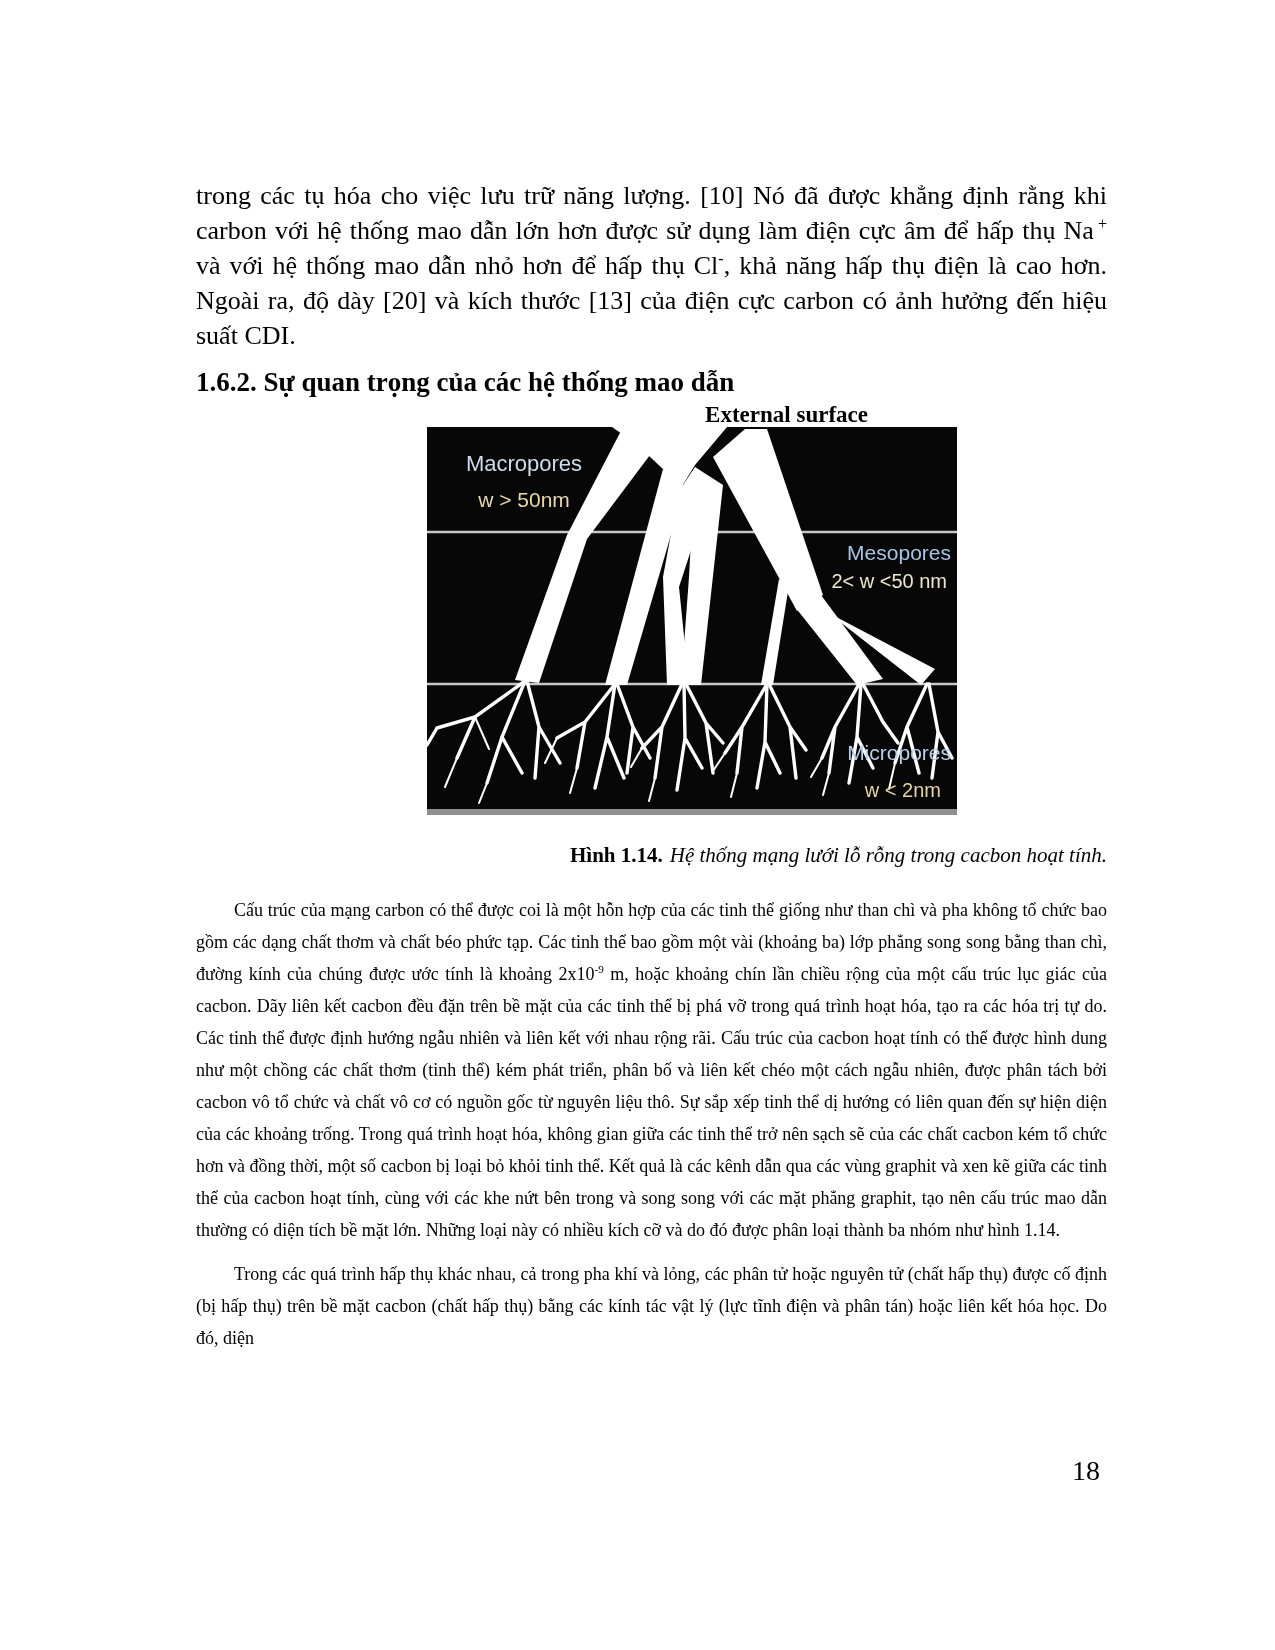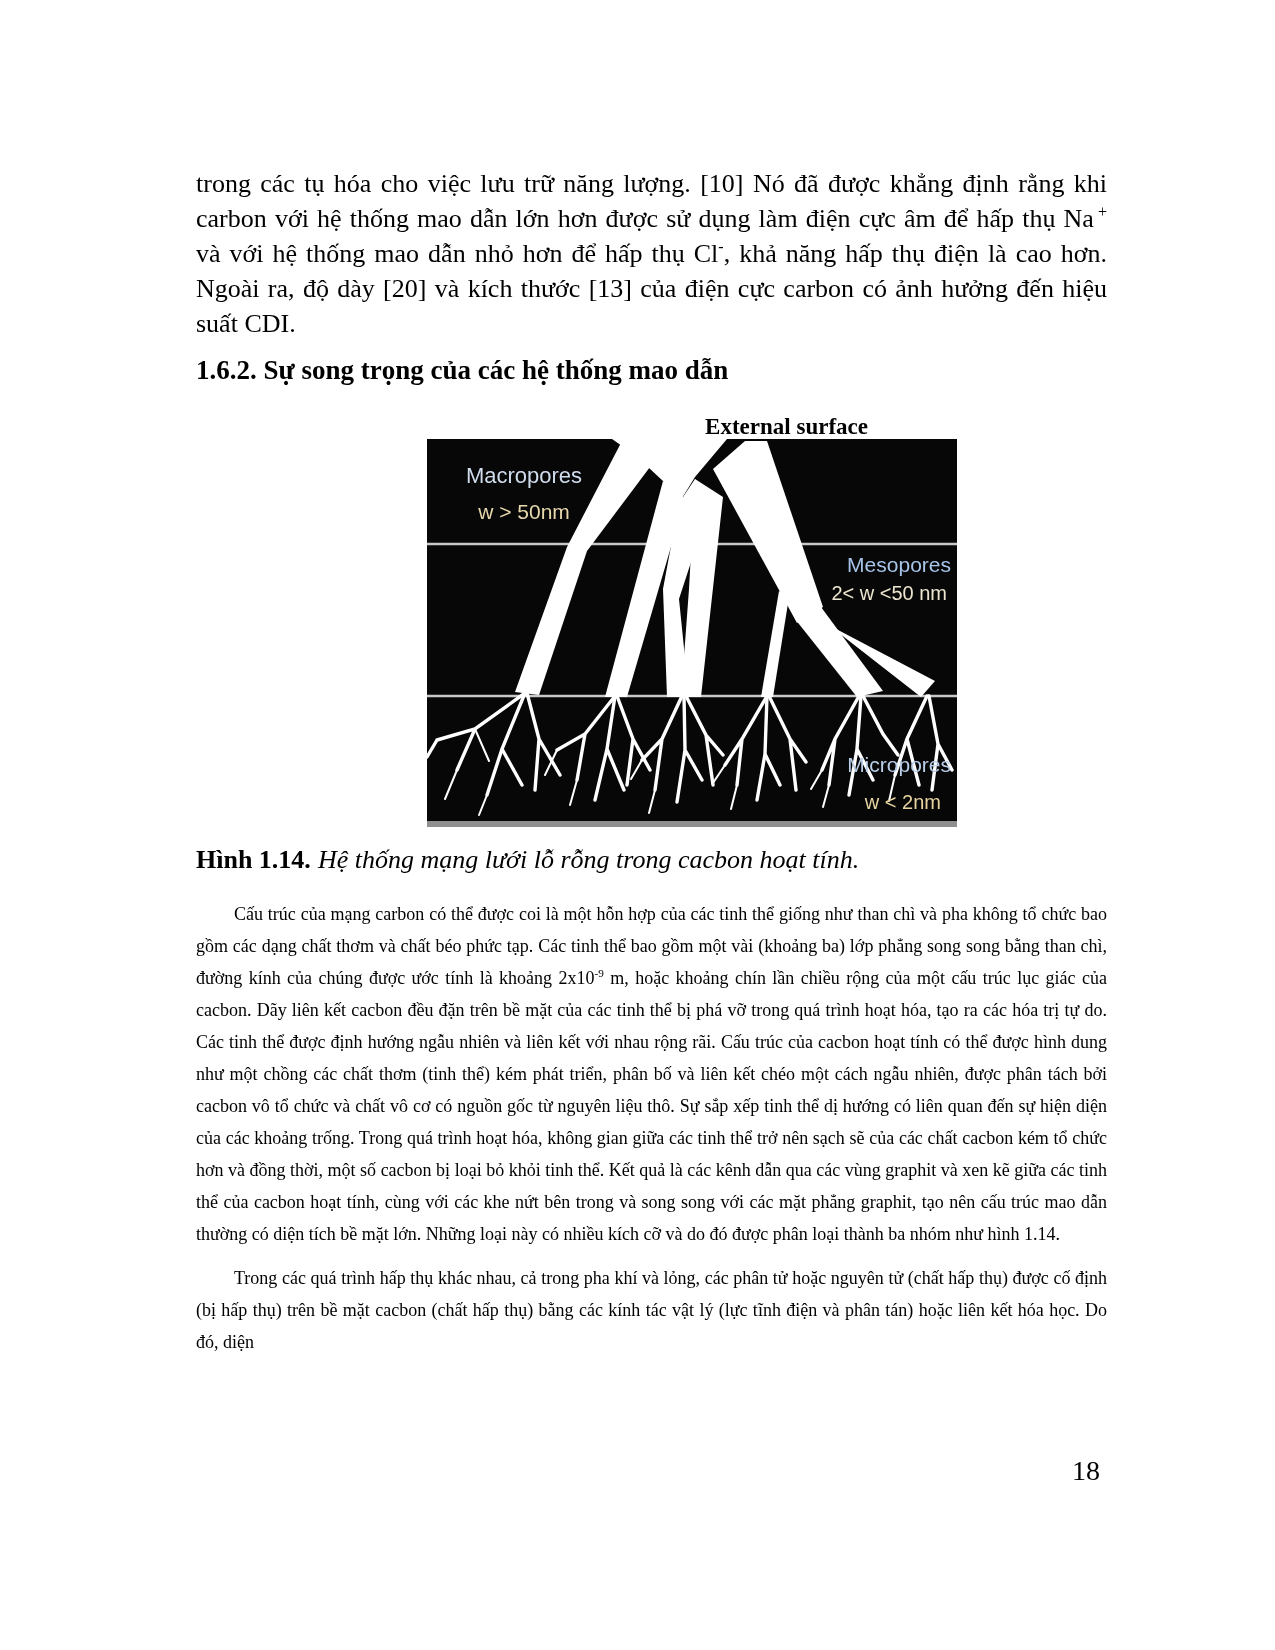--- a/index.html
+++ b/index.html
@@ -1,49 +1,49 @@
 <!DOCTYPE html>
 <html><head>
 <meta charset="utf-8">
 <style>
   html,body{margin:0;padding:0;}
   body{
     width:1275px;height:1650px;position:relative;background:#ffffff;
     font-family:"Liberation Serif","DejaVu Serif",serif;color:#000;
     -webkit-font-smoothing:antialiased;
   }
-  .content{position:absolute;left:196px;top:0;width:911px;}
+  .content{position:absolute;left:196px;top:12px;width:911px;}
   p{margin:0;}
   .intro{margin-top:166px;font-size:26px;line-height:35px;text-align:justify;}
   .heading{margin-top:12px;font-size:27px;font-weight:bold;line-height:34px;}
   sup{font-size:0.62em;line-height:0;}
   .sup-plus{margin-left:4px;}
-  .figure-wrap{width:467px;margin:28px 0 0 207px;padding-left:24px;}
+  .figure-wrap{width:467px;margin:4px 0 0 207px;padding-left:24px;}
   .external-surface{
     font-size:23px;font-weight:bold;text-align:right;padding-right:26px;
     line-height:24px;margin-bottom:0;
   }
   .figure-box{width:530px;height:382px;border-bottom:6px solid #8f8f8f;display:block;}
-  .caption{margin-top:16px;font-size:26px;line-height:33px;text-align:left;}
+  .caption{margin-top:24px;font-size:21px;line-height:33px;text-align:right;}
   .caption .cap-label{font-weight:bold;}
   .caption .cap-text{font-style:italic;margin-left:7px;}
   .bodytext{font-size:18px;line-height:32px;text-align:justify;text-indent:38px;}
   .para1{margin-top:22px;}
   .para2{margin-top:12px;}
   .page-number{position:absolute;left:1072px;top:1455px;font-size:28px;}
   .figlabel{font-family:"Liberation Sans","DejaVu Sans",sans-serif;}
 </style>
 </head>
 <body>
 
 <div class="content">
 
   <p class="intro"><span>trong các tụ hóa cho việc lưu trữ năng lượng. [10] Nó đã được khẳng định rằng khi carbon với hệ thống mao dẫn lớn hơn được sử dụng làm điện cực âm để hấp thụ Na</span><sup class="sup-plus">+</sup><span> và với hệ thống mao dẫn nhỏ hơn để hấp thụ Cl</span><sup>-</sup><span>, khả năng hấp thụ điện là cao hơn. Ngoài ra, độ dày [20] và kích thước [13] của điện cực carbon có ảnh hưởng đến hiệu suất CDI.</span></p>
 
-  <p class="heading">1.6.2. Sự song trọng của các hệ thống mao dẫn</p>
+  <p class="heading">1.6.2. Sự quan trọng của các hệ thống mao dẫn</p>
 
   <div class="figure-wrap">
     <div class="external-surface">External surface</div>
 
     <svg class="figure-box" viewBox="0 0 530 382" xmlns="http://www.w3.org/2000/svg">
 
       <rect x="0" y="0" width="530" height="382" fill="#070707"></rect>
 
       <g stroke="#c8c8c8" stroke-width="2.5">
         <line x1="0" y1="105" x2="530" y2="105"></line>

